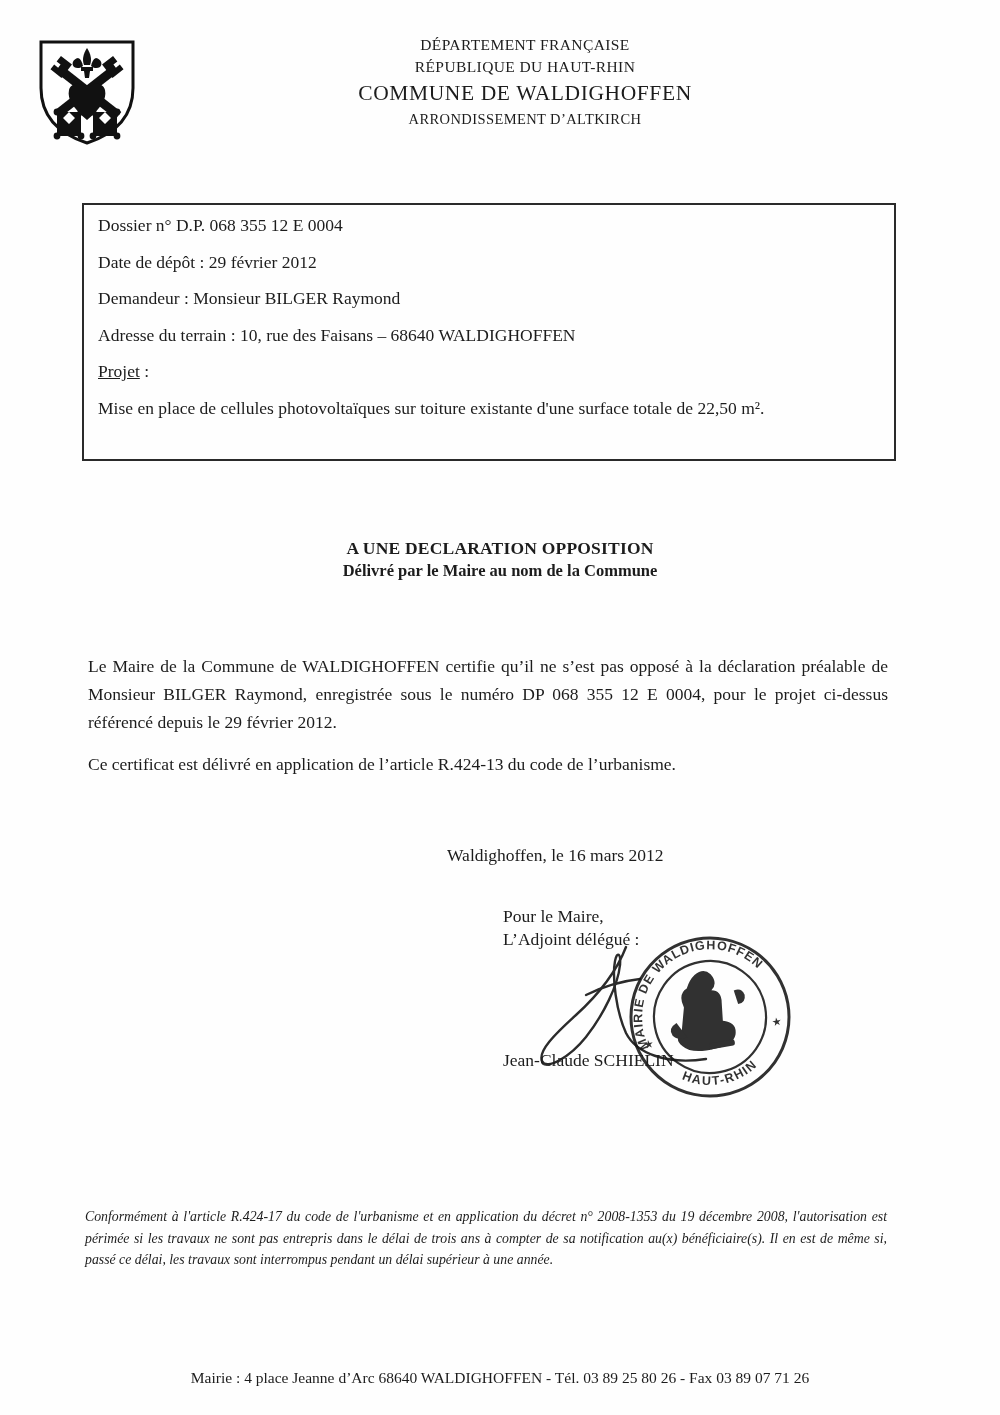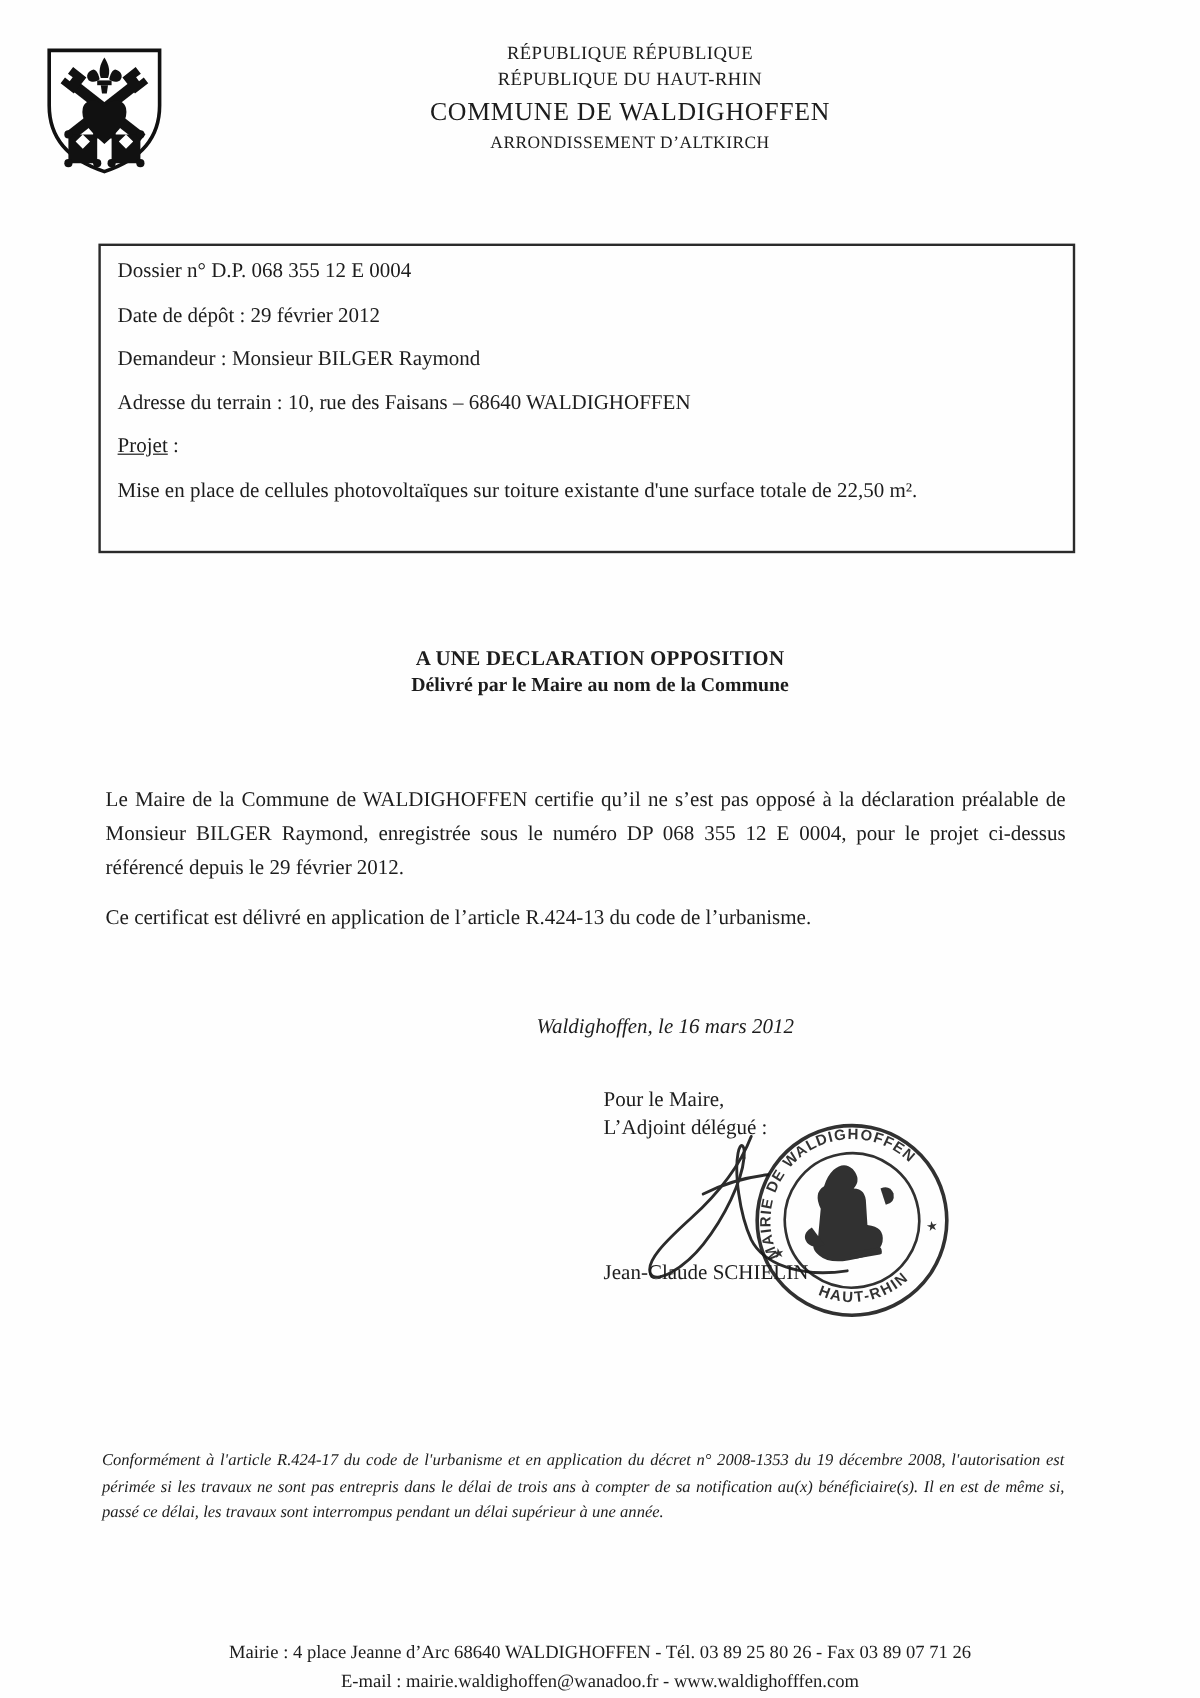--- a/index.html
+++ b/index.html
@@ -25,21 +25,21 @@
   .dossier-box .row{margin:0 0 15.5px 0;line-height:1.2;}
   .dossier-box .row:last-child{margin-bottom:0;}
   .u{text-decoration:underline;}
   
   .title{left:0;top:536px;width:1000px;text-align:center;font-weight:bold;line-height:1.38;}
   .title .t1,.title .t2{font-size:17.5px;letter-spacing:.2px;}
   .title .t3{font-size:16.5px;}
   
   .para1{left:88px;top:652px;width:800px;font-size:17.5px;line-height:28px;text-align:justify;}
   .para2{left:88px;top:750px;width:800px;font-size:17.5px;line-height:28px;}
-  .dateline{left:447px;top:845px;font-size:17.5px;font-style:italic;}
+  .dateline{left:447px;top:845px;font-size:17.5px;}
   .sig-role{left:503px;top:905px;font-size:17.5px;line-height:23px;}
   .sig-name{left:503px;top:1050px;font-size:17.5px;}
   .sig-art{left:490px;top:925px;width:350px;height:195px;}
   
   .legal{left:85px;top:1206px;width:802px;font-size:13.8px;font-style:italic;line-height:21.5px;text-align:justify;}
   
   .footer{left:0;top:1366px;width:1000px;text-align:center;font-size:15.5px;line-height:24px;}
 </style>
 </head>
 <body>
@@ -77,21 +77,21 @@
 
       <path d="M54 12 C50 18 49 24 51 29 h6 C59 24 58 18 54 12 Z"></path>
       <path d="M45 22 C40 23 38 28 41 31 C44 33 48 32 50 30 C49 26 48 23 45 22 Z"></path>
       <path d="M63 22 C68 23 70 28 67 31 C64 33 60 32 58 30 C59 26 60 23 63 22 Z"></path>
       <rect x="48" y="31" width="12" height="4"></rect>
       <path d="M51 35 h6 l-1 7 h-4 z"></path>
     </g>
   </svg>
 
   <div class="abs hdr">
-    <div class="hdr-line1">RÉPUBLIQUE RÉPUBLIQUE</div>
+    <div class="hdr-line1">DÉPARTEMENT FRANÇAISE</div>
     <div class="hdr-line2">RÉPUBLIQUE DU HAUT-RHIN</div>
     <div class="hdr-line3">COMMUNE DE WALDIGHOFFEN</div>
     <div class="hdr-line4">ARRONDISSEMENT D’ALTKIRCH</div>
   </div>
 
   <div class="abs dossier-box">
     <div class="row">Dossier n° D.P. 068 355 12 E 0004</div>
     <div class="row">Date de dépôt : 29 février 2012</div>
     <div class="row">Demandeur : Monsieur BILGER Raymond</div>
     <div class="row">Adresse du terrain : 10, rue des Faisans – 68640 WALDIGHOFFEN</div>
@@ -146,16 +146,15 @@
       </g>
     </g>
   </svg>
 
   <div class="abs sig-name">Jean-Claude SCHIELIN</div>
 
   <div class="abs legal">Conformément à l'article R.424-17 du code de l'urbanisme et en application du décret n° 2008-1353 du 19 décembre 2008, l'autorisation est périmée si les travaux ne sont pas entrepris dans le délai de trois ans à compter de sa notification au(x) bénéficiaire(s). Il en est de même si, passé ce délai, les travaux sont interrompus pendant un délai supérieur à une année.</div>
 
   <div class="abs footer">
     <div>Mairie : 4 place Jeanne d’Arc 68640 WALDIGHOFFEN - Tél. 03 89 25 80 26 - Fax 03 89 07 71 26</div>
-    <div>E-mail : mairie.waldighoffen@wanadoo.fr - www.waldighofffen.com</div>
   </div>
 
 </div>
 
 </body></html>

